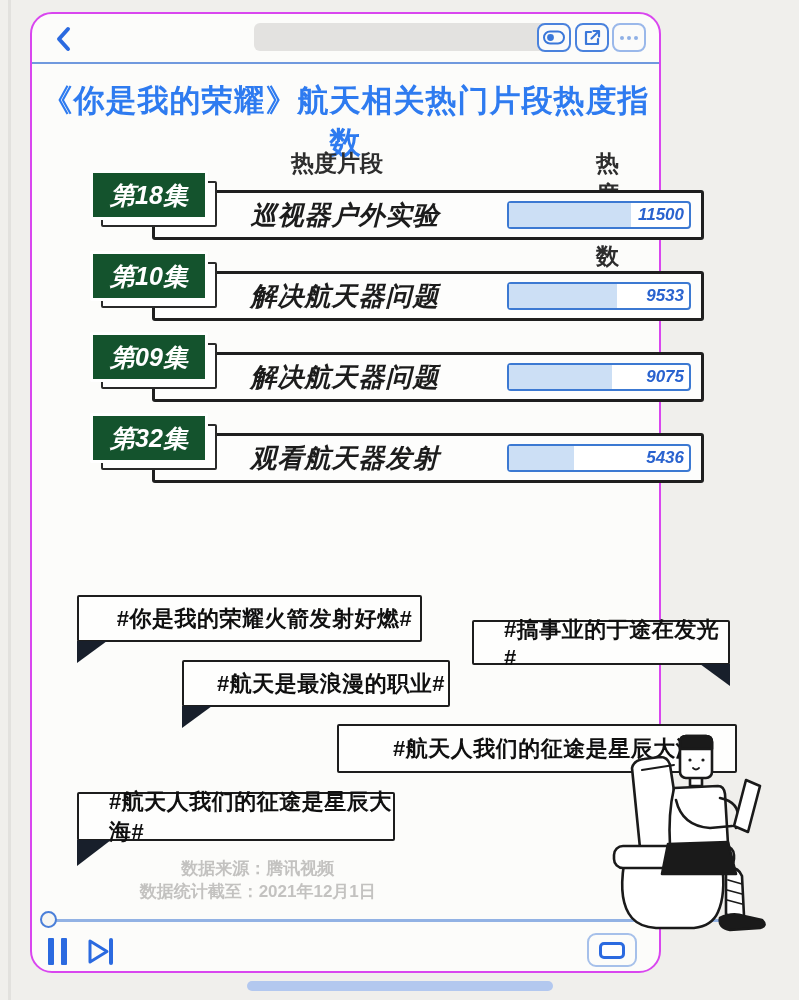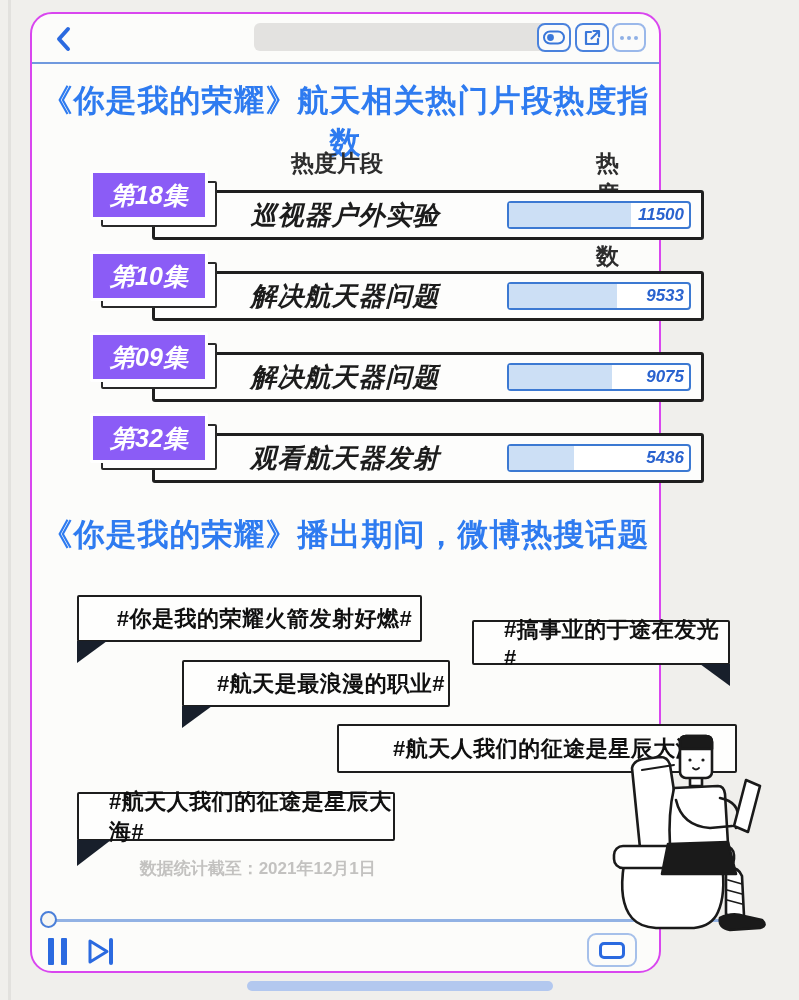--- a/index.html
+++ b/index.html
@@ -37,21 +37,21 @@
   .col-label { position:absolute; top:134px; transform:translateX(-50%);
     font-size:23px; font-weight:700; color:#2d2d2d; }
   .col-clip { left:305px; } .col-index { left:572px;margin-left:13px; }
 
   .row { position:absolute; left:0; width:100%; height:70px;font-style:italic; }
   .row-box { position:absolute; left:120px; top:18px; width:552px; height:50px;
     background:#fdfdfc; border:3px solid #1f1f1f; border-radius:3px; z-index:1; }
   .badge-back { position:absolute; left:69px; top:9px; width:116px; height:46px;
     background:#ffffff; border:2px solid #2a2a2a; border-radius:2px; z-index:2; }
   .badge { position:absolute; left:58px; top:-2px; width:118px; height:50px;
-    background:#8b5cf6; border:3px solid #ffffff; border-radius:2px; z-index:3;
+    background:#14532d; border:3px solid #ffffff; border-radius:2px; z-index:3;
     display:flex; align-items:center; justify-content:center;
     color:#fff; font-size:25px; font-weight:700; }
   .clip-label { position:absolute; left:40px; top:0; width:300px; height:100%;
     display:flex; align-items:center; justify-content:center;
     font-size:26px; font-weight:700; color:#1c1c1c; letter-spacing:1px; }
   .bar { position:absolute; right:10px; top:50%; transform:translateY(-50%);
     width:184px; height:28px; background:#ffffff; border:2px solid #3c79d2; border-radius:4px; }
   .bar-fill { position:absolute; left:0; top:0; height:100%; background:#ccdff5; }
   .bar-value { position:absolute; right:5px; top:0; height:100%;
     display:flex; align-items:center; font-size:17px; font-weight:700; color:#2a63cf; }
@@ -176,21 +176,20 @@
       <div class="clip-label">观看航天器发射</div>
       <div class="bar">
         <div class="bar-fill" style="width: 36%;"></div>
         <div class="bar-value">5436</div>
       </div>
     </div>
     <div class="badge-back"></div>
     <div class="badge">第32集</div>
   </div>
 
-  <div class="sec-title t2">《你是我的荣耀》播出期间，微博热搜话题</div>
 
   <div class="bubbles">
     <div class="bubble b1">
       <span>#你是我的荣耀火箭发射好燃#</span>
       <i class="tail tail-l"></i>
     </div>
     <div class="bubble b3">
       <span>#航天是最浪漫的职业#</span>
       <i class="tail tail-l"></i>
     </div>
@@ -201,20 +200,21 @@
     <div class="bubble b4">
       <span>#航天人我们的征途是星辰大海#</span>
     </div>
     <div class="bubble b5">
       <span>#航天人我们的征途是星辰大海#</span>
       <i class="tail tail-l"></i>
     </div>
   </div>
 
   <div class="source">
+    <div>数据来源：腾讯视频</div>
     <div>数据统计截至：2021年12月1日</div>
   </div>
 
   <svg class="illus" viewBox="0 0 172 204">
     <g stroke="#1a1a1a" stroke-width="2.6" fill="#ffffff" stroke-linejoin="round" stroke-linecap="round">
 
       <path d="M34,34 Q36,26 46,25 L62,23 Q70,23 72,31 L84,108 Q85,116 76,118 L52,122 Q44,122 42,114 Z"></path>
       <path d="M44,36 L76,31" stroke-width="2"></path>
 
       <path d="M26,130 Q20,168 34,184 Q42,193 58,194 L96,194 Q114,192 120,178 Q128,160 124,130 Z"></path>

